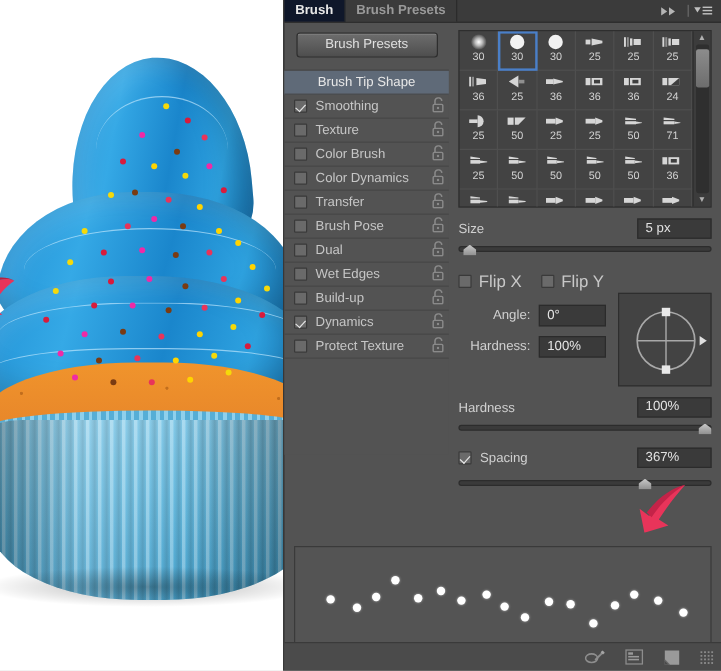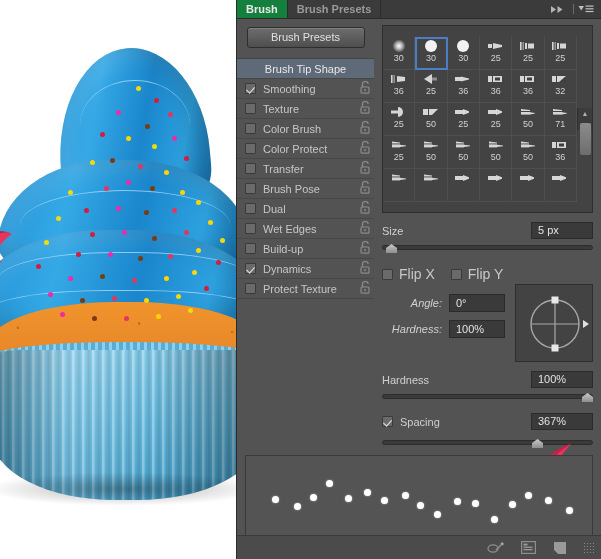--- a/index.html
+++ b/index.html
@@ -115,21 +115,21 @@
     display: flex; align-items: stretch;
     border-bottom: 1px solid #2b2b2b;
     position: relative;
   }
   .tab {
     padding: 0 9px; display: flex; align-items: center;
     font-size: 11px; font-weight: bold; color: #9a9a9a;
     border-right: 1px solid #2b2b2b;
     background: #3b3b3b;
   }
-  .tab.active { background: #15803d; color: #e8e8e8; }
+  .tab.active { background: #0f172a; color: #e8e8e8; }
   #tab-spacer { flex: 1; }
   #collapse-icon { display: flex; align-items: center; padding: 0 6px; color: #a8a8a8; }
   #tab-divider { width: 1px; background: #6a6a6a; margin: 4px 2px; }
   #menu-icon { display: flex; align-items: center; padding: 0 7px 0 2px; }
 
   
   #panel-body { display: flex; height: 432px; }
   #left-col { width: 137px; padding-top: 8px; }
   #btn-brush-presets {
     display: block; margin: 0 auto 10px;
@@ -160,22 +160,22 @@
     border-width: 0 1.6px 1.6px 0; transform: rotate(42deg);
   }
   .opt-label { flex: 1; }
   .lock { width: 18px; text-align: center; opacity: .75; }
   #left-filler { background: #535353; height: 80px; }
 
   #right-col { flex: 1; padding: 6px 8px 0 8px; }
 
   
   #preset-box {
-    display: flex; height: 188px;
-    background: #434343; border: 1px solid #2e2e2e; align-items: center;
+    display: flex; height: 148px;
+    background: #434343; border: 1px solid #2e2e2e;
   }
   #preset-grid {
     flex: 1; display: grid;
     grid-template-columns: repeat(6, 1fr);
     grid-auto-rows: 33px;
     overflow: hidden;
   }
   .preset {
     border-right: 1px solid #4f4f4f; border-bottom: 1px solid #4f4f4f;
     display: flex; flex-direction: column; align-items: center;
@@ -216,21 +216,21 @@
     position: absolute; top: 1px; width: 11px; height: 9px;
     background: linear-gradient(180deg,#c9c9c9,#8f8f8f);
     clip-path: polygon(50% 0%, 100% 45%, 100% 100%, 0% 100%, 0% 45%);
   }
   #flip-row { display: flex; align-items: center; margin-top: 11px; }
   #flip-row .chk { margin-right: 6px; }
   #flip-row .flip-lab { margin-right: 16px; font-size: 14px; }
   #angle-area { display: flex; margin-top: 2px; }
   #angle-left { flex: 1; padding-top: 10px; }
   .ar-row { display: flex; align-items: center; justify-content: flex-end; margin-bottom: 8px; }
-  .ar-label { font-size: 11px; margin-right: 7px; color: #d0d0d0; font-style: italic; }
+  .ar-label { font-size: 11px; margin-right: 7px; color: #d0d0d0; }
   .ar-val { width: 56px; height: 18px; line-height: 16px; background: #3a3a3a; border: 1px solid #2b2b2b; color: #e4e4e4; padding-left: 6px; font-size: 11px; }
   #angle-widget {
     width: 78px; height: 78px; background: #434343;
     border: 1px solid #2e2e2e; margin-left: 10px; position: relative;
   }
 
   
   #preview-wrap { padding: 4px 8px 0; }
   #preview-strip {
     height: 82px; background: #545454;
@@ -400,21 +400,21 @@
             <span class="chk"></span>
             <span class="opt-label">Color Brush</span>
             <span class="lock"><svg width="11" height="13" viewBox="0 0 11 13">
                 <path d="M2.5 6 V3.6 A2.6 2.6 0 0 1 8.2 3" fill="none" stroke="#9d9d9d" stroke-width="1.3"></path>
                 <rect x="1" y="6" width="8" height="6.2" rx="1" fill="none" stroke="#9d9d9d" stroke-width="1.2"></rect>
                 <circle cx="5" cy="9" r="1" fill="#9d9d9d"></circle>
               </svg></span>
           </div>
           <div class="opt-row">
             <span class="chk"></span>
-            <span class="opt-label">Color Protect</span>
+            <span class="opt-label">Color Dynamics</span>
             <span class="lock"><svg width="11" height="13" viewBox="0 0 11 13">
                 <path d="M2.5 6 V3.6 A2.6 2.6 0 0 1 8.2 3" fill="none" stroke="#9d9d9d" stroke-width="1.3"></path>
                 <rect x="1" y="6" width="8" height="6.2" rx="1" fill="none" stroke="#9d9d9d" stroke-width="1.2"></rect>
                 <circle cx="5" cy="9" r="1" fill="#9d9d9d"></circle>
               </svg></span>
           </div>
           <div class="opt-row">
             <span class="chk"></span>
             <span class="opt-label">Transfer</span>
             <span class="lock"><svg width="11" height="13" viewBox="0 0 11 13">
@@ -596,21 +596,21 @@
               <span class="p-num">36</span>
             </div>
             <div class="preset">
               <span class="p-icon">
                 <svg width="20" height="14" viewBox="0 0 20 14">
                   <rect x="2" y="4" width="4" height="6" fill="#d6d6d6"></rect>
                   <path d="M7 4 L16 4 L16 10 L7 10 Z" fill="#d6d6d6"></path>
                   <path d="M16 4 L9 10 L16 10 Z" fill="#3e3e3e"></path>
                 </svg>
               </span>
-              <span class="p-num">32</span>
+              <span class="p-num">24</span>
             </div>
             <div class="preset">
               <span class="p-icon">
                 <svg width="20" height="14" viewBox="0 0 20 14">
                   <rect x="2" y="5.5" width="7" height="3" fill="#d6d6d6"></rect>
                   <path d="M9 2 A5 5 0 0 1 9 12 Z" fill="#d6d6d6"></path>
                 </svg>
               </span>
               <span class="p-num">25</span>
             </div>

